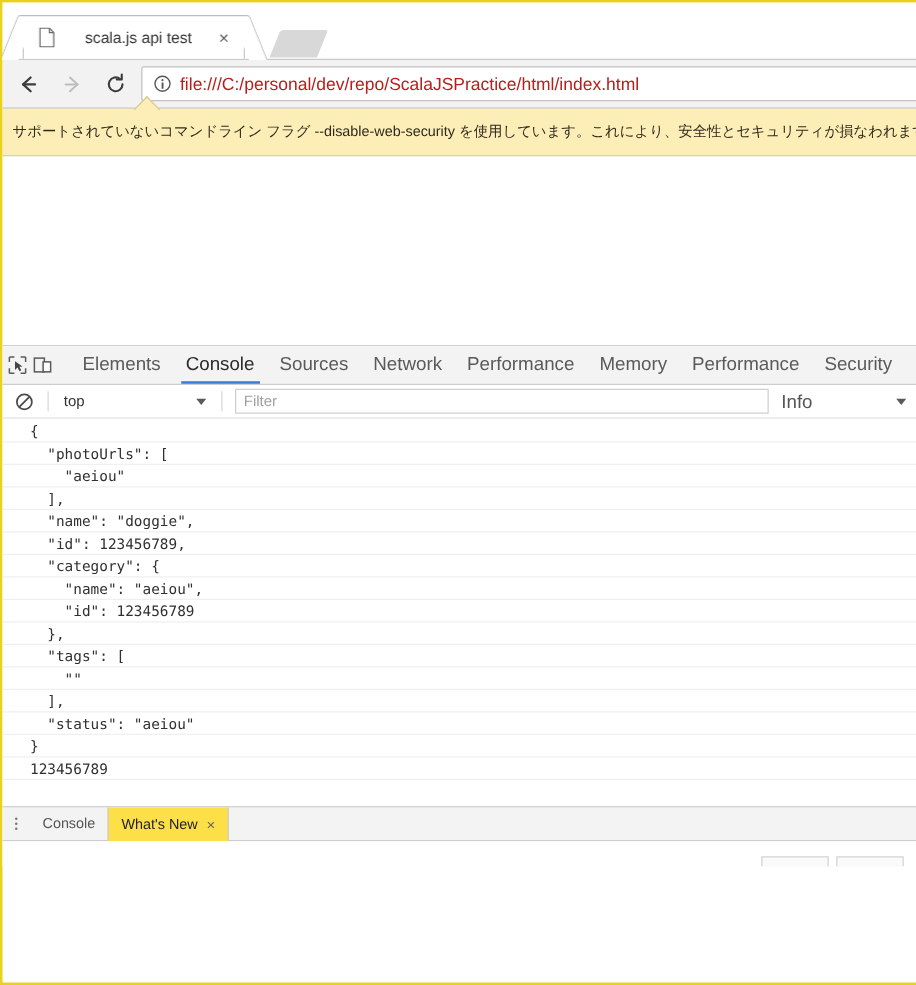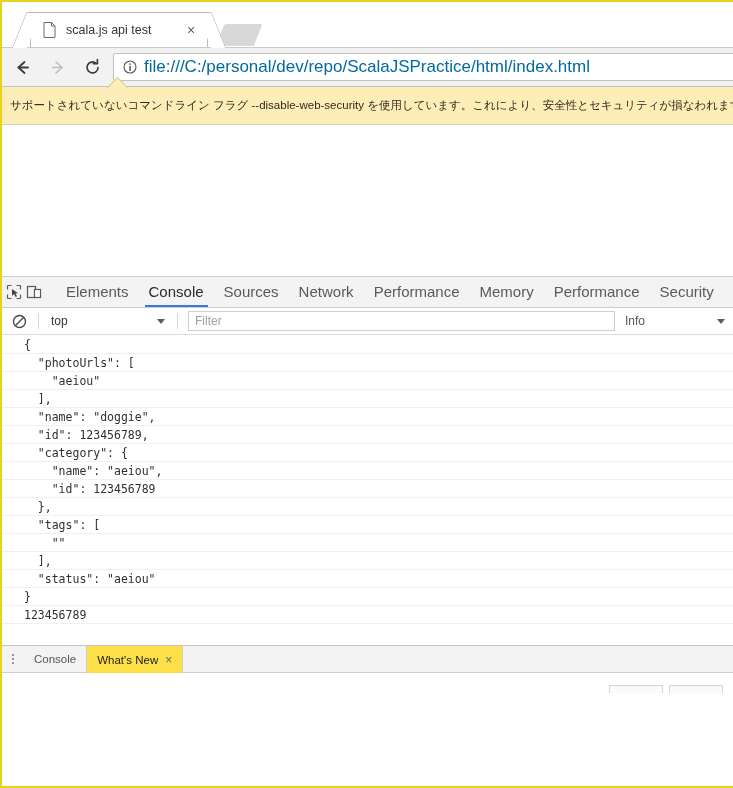--- a/index.html
+++ b/index.html
@@ -27,33 +27,34 @@
 
   
   .tabstrip {
     position: relative;
     height: 45px;
     background: #ffffff;
     border-bottom: 1px solid #c9c9c9;
   }
   .tab {
     position: absolute;
-    left: 28px;
+    left: 16px;
     top: 10px;
     width: 178px;
     height: 35px;
     box-sizing: border-box;
     display: flex;
     align-items: center;
     background: #ffffff;
     border: 1px solid #bcbcbc;
     border-bottom: none;
     border-radius: 2px 2px 0 0;
     transform: perspective(180px) rotateX(0deg);
     z-index: 3;
+    gap: 14px;
   }
   .tab::before, .tab::after {
     content: "";
     position: absolute;
     bottom: -1px;
     width: 14px;
     height: 35px;
     background: #ffffff;
   }
   .tab::before {
@@ -143,22 +144,22 @@
     flex: 0 0 auto;
     margin-left: 8px;
     width: 15px;
     height: 15px;
     display: flex;
     align-items: center;
     justify-content: center;
   }
   .omni-url {
     margin-left: 7px;
-    font-size: 17px;
-    color: #0369a1;
+    font-size: 14px;
+    color: #b91c1c;
     white-space: nowrap;
   }
 
   
   .infobar {
     position: relative;
     height: 37px;
     background: #fdeeb8;
     border-bottom: 1px solid #cfcfcf;
     display: flex;
@@ -292,21 +293,21 @@
   .fb-filter .ph {
     font-size: 12px;
     color: #a0a0a0;
     margin-left: 6px;
   }
   .fb-level {
     width: 100px;
     display: flex;
     align-items: center;
     justify-content: space-between;
-    font-size: 12px;
+    font-size: 15px;
     color: #555;
     padding: 0 8px 0 6px;
   }
 
   
   .console-out {
     flex: 1 1 auto;
     overflow: hidden;
     background: #ffffff;
     padding-top: 1px;

